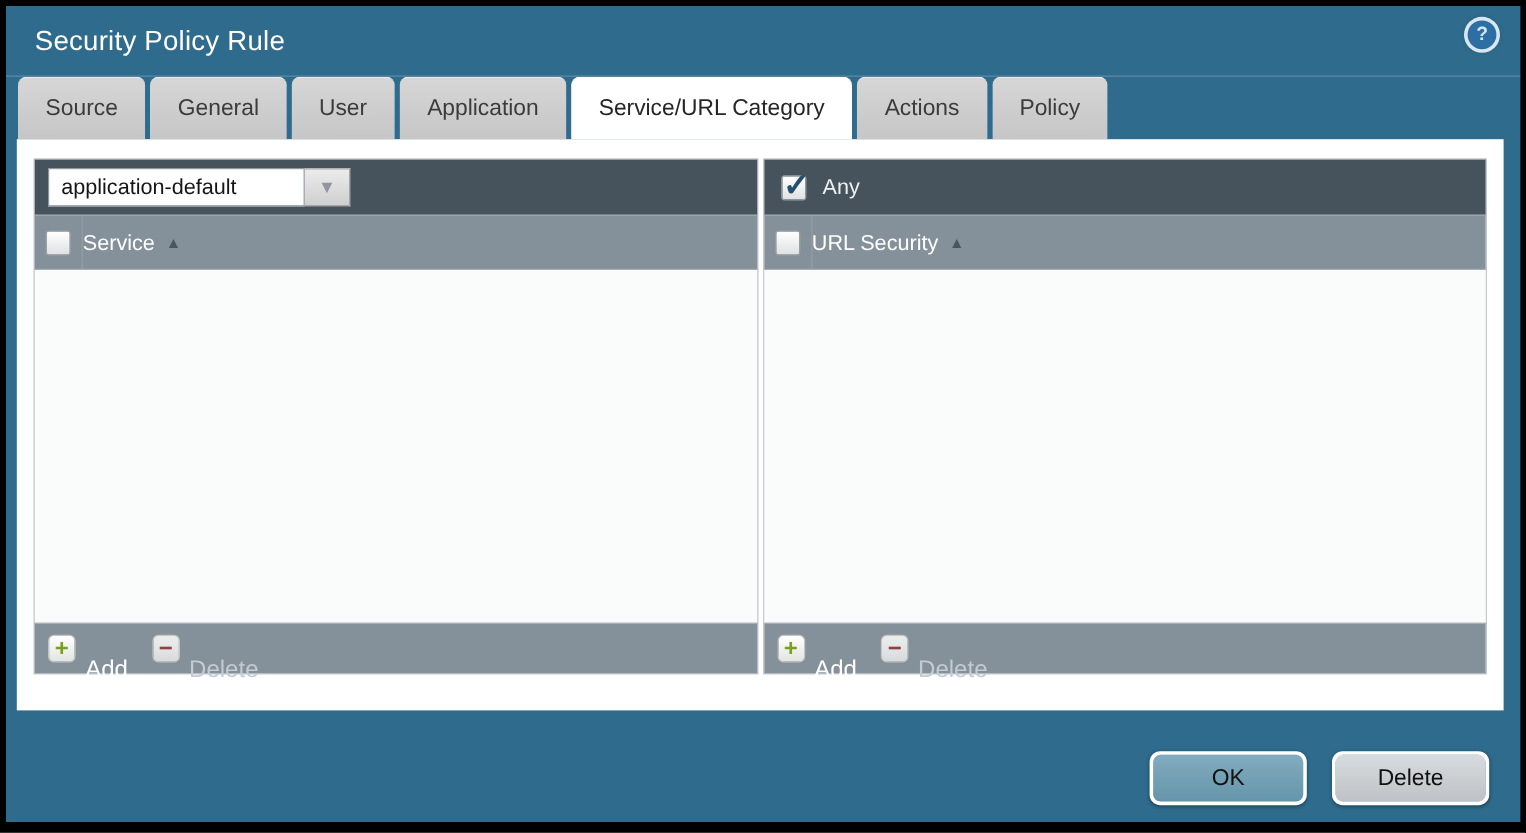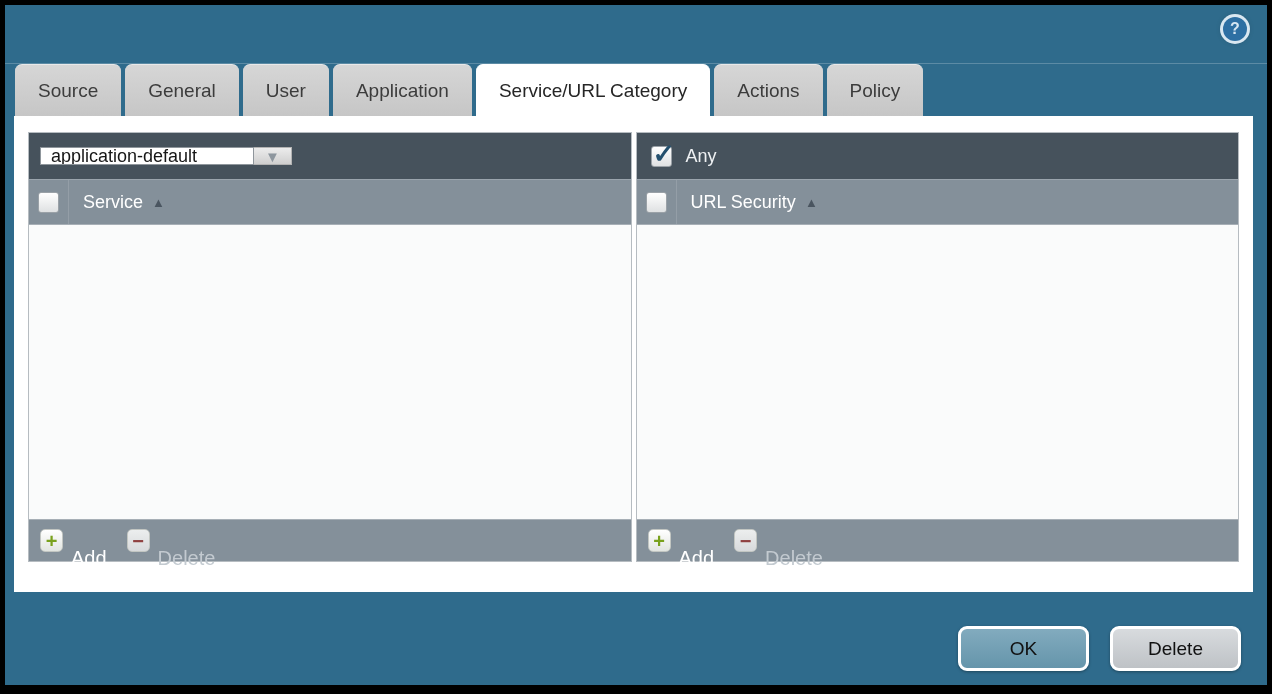--- a/index.html
+++ b/index.html
@@ -98,21 +98,21 @@
     width:21px; height:21px;
     background:linear-gradient(#ffffff,#dfe1e2);
     border:1px solid #9aa1a7; border-radius:3px;
     position:relative; cursor:pointer;
   }
   .checkbox.checked::after {
     content:"\2713";
     position:absolute; left:1px; top:-9px;
     font-size:27px; font-weight:bold; color:#24506e;
   }
-  .col-label { margin-left:14px; }
+  .col-label { }
   .sort-asc {
     margin-left:9px; font-size:13px; color:#4a5560; line-height:1;
   }
   .panel-body { flex:1 1 auto; background:#fafbfb; }
   .panel-footer {
     height:42px; flex:0 0 42px;
     background:#84909a;
     border-top:1px solid #a7afb6;
     display:flex; align-items:center; gap:20px;
     padding:0 11px;
@@ -126,21 +126,21 @@
     border:1px solid #c2c6c2;
     display:flex; align-items:center; justify-content:center;
     font-weight:bold; font-size:20px; line-height:1;
   }
   .chip.plus { color:#79a11d; }
   .chip.minus { color:#8f4040; background:linear-gradient(#eceeee,#d8dadc); }
   .icon-btn .lbl { color:#ffffff; font-size:20px;margin-top:35px; }
   .icon-btn.disabled .lbl { color:#c3cad0; }
   .icon-btn.disabled { cursor:default; }
   
-  .dropdown { display:flex; margin-left:3px; height:18px;text-align:right; }
+  .dropdown { display:flex; margin-left:3px; height:32px;text-align:right; }
   .dropdown-value {
     width:214px; background:#ffffff;
     border:1px solid #8f969c;
     color:#161616; font-size:18px;
     display:flex; align-items:center;
     padding:0 10px; cursor:text;
     white-space:nowrap; overflow:hidden;
   }
   .dropdown-btn {
     width:38px;
@@ -169,20 +169,21 @@
   }
   .btn-ok { background:linear-gradient(#82abbe,#6595ab); }
   .btn-cancel { background:linear-gradient(#d8dbde,#bec2c6); }
 </style>
 </head>
 <body>
 
 <div class="window">
 
   <div class="titlebar">
+    <span class="title">Security Policy Rule</span>
     <span class="help">?</span>
   </div>
 
   <div class="tabs">
     <div class="tab">Source</div>
     <div class="tab">General</div>
     <div class="tab">User</div>
     <div class="tab">Application</div>
     <div class="tab active">Service/URL Category</div>
     <div class="tab">Actions</div>

